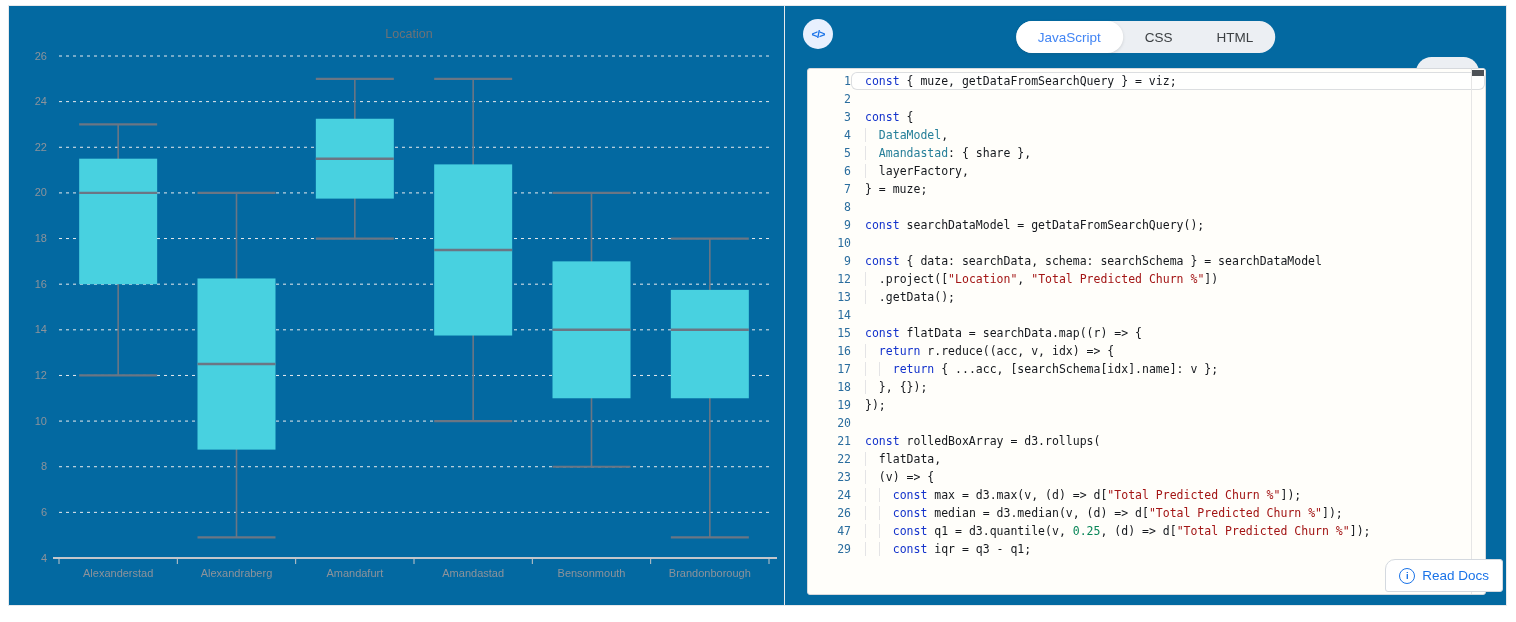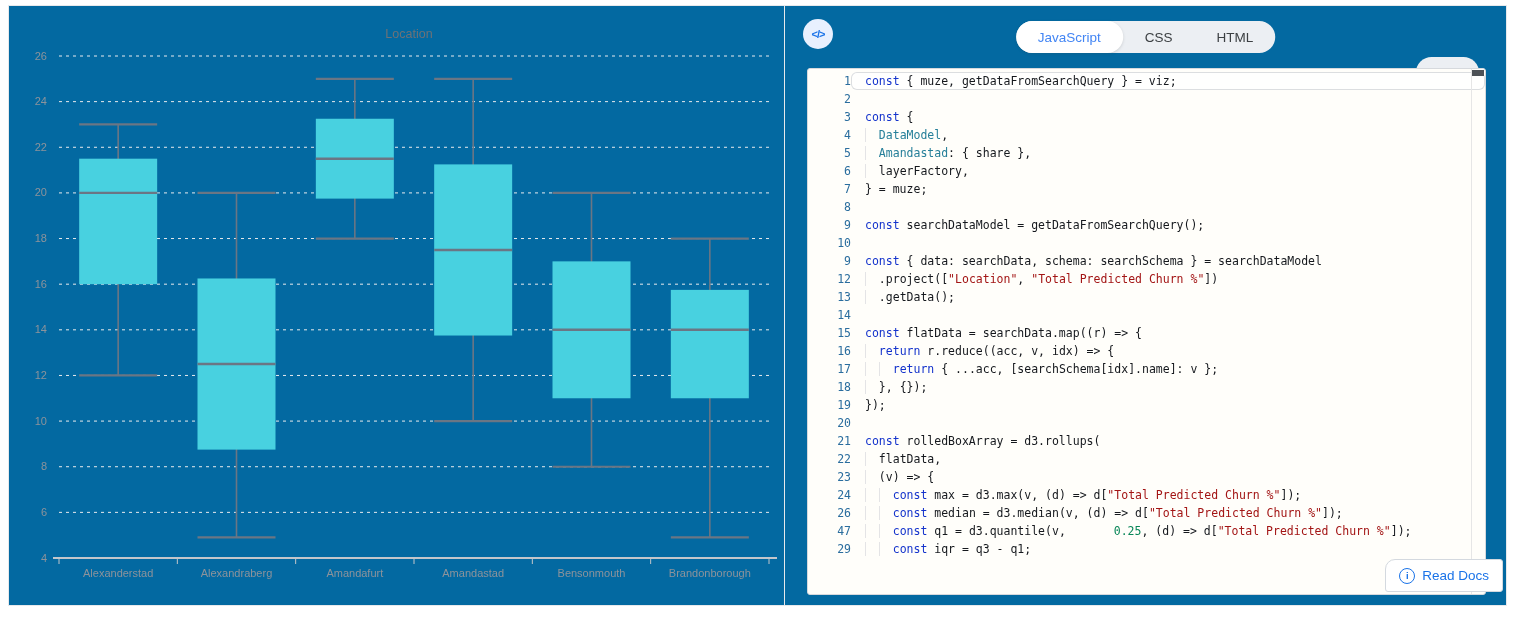--- a/index.html
+++ b/index.html
@@ -15,21 +15,21 @@
   .tab.active{background:#fff;color:#4285f4;box-shadow:0 1px 3px rgba(60,64,67,.18);}
   .run-btn{position:absolute;right:27px;top:15px;height:31px;padding:0 19px;border:none;border-radius:16px;background:#eceff3;font-size:13.5px;color:#202124;font-family:inherit;cursor:pointer;margin-top:36px;}
   
   .editor{position:absolute;left:22px;top:62px;width:679px;height:527px;border:1px solid #d6d9dd;border-radius:3px;background:#fffefa;overflow:hidden;font-family:"DejaVu Sans Mono",monospace;font-size:11.5px;line-height:18px;padding-top:3px;box-sizing:border-box;}
   .line{display:flex;height:18px;}
   .ln{width:43px;text-align:right;color:var(--ln,#2a6d9e);flex:none;}
   .tx{padding-left:14px;white-space:pre;color:#15181d;flex:1;border-radius:6px;}
   .line.active .tx{background:#fffffe;box-shadow:inset 0 0 0 1px #dcdee0;}
   .kw{color:var(--kw,#1433cc);}
   .str{color:var(--str,#a31515);}
-  .num{color:var(--num,#098658);margin-left:41px;}
+  .num{color:var(--num,#098658);}
   .type{color:var(--type,#267f99);}
   .ind{box-shadow:inset 1px 0 0 #e4e4e6;}
   .scroll-track{position:absolute;top:0;right:13px;bottom:0;width:0;border-left:1px solid #e6e6e6;}
   .scroll-thumb{position:absolute;top:1px;right:1px;width:12px;height:6px;background:#4d5156;}
   
   .read-docs{position:absolute;right:3px;top:553px;height:33px;padding:0 13px;background:#fff;border:1px solid #d4d9df;border-radius:10px 3px 3px 3px;display:flex;align-items:center;gap:7px;color:#1a73e8;font-size:13.5px;font-family:inherit;cursor:pointer;box-sizing:border-box;}
   .info{width:14px;height:14px;border:1.5px solid #1a73e8;border-radius:50%;display:flex;align-items:center;justify-content:center;font-size:9.5px;font-weight:bold;font-style:normal;flex:none;}
 </style>
 </head>
 <body>

